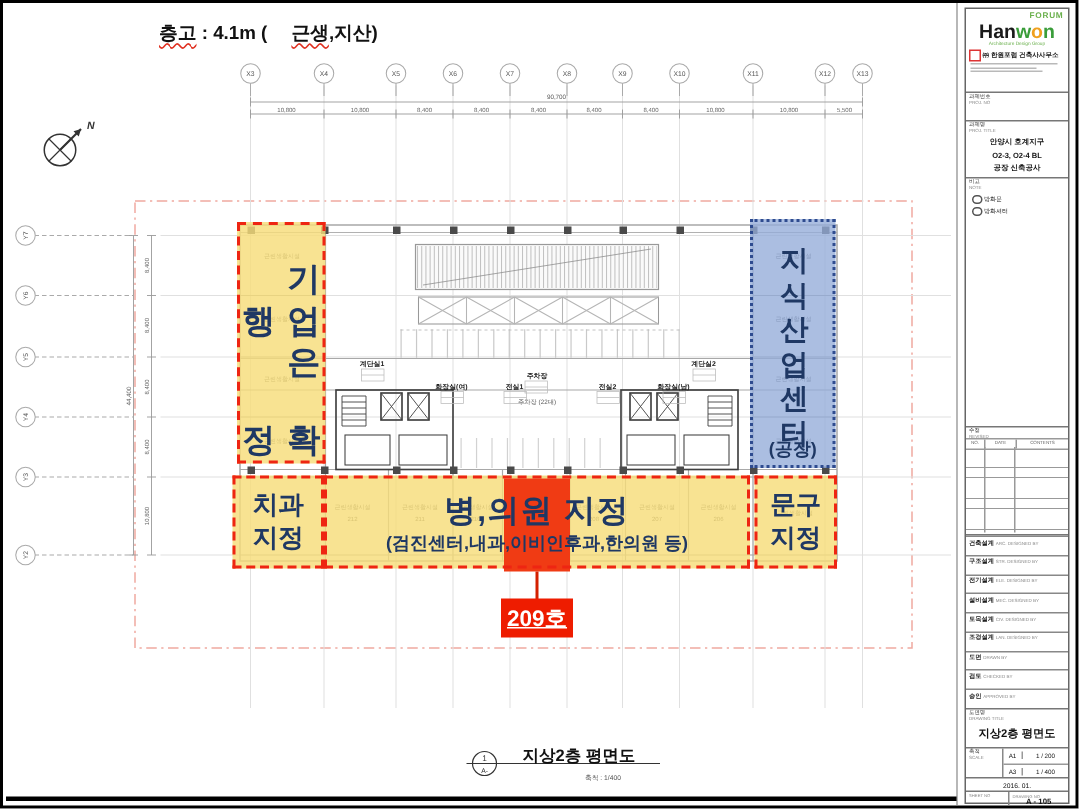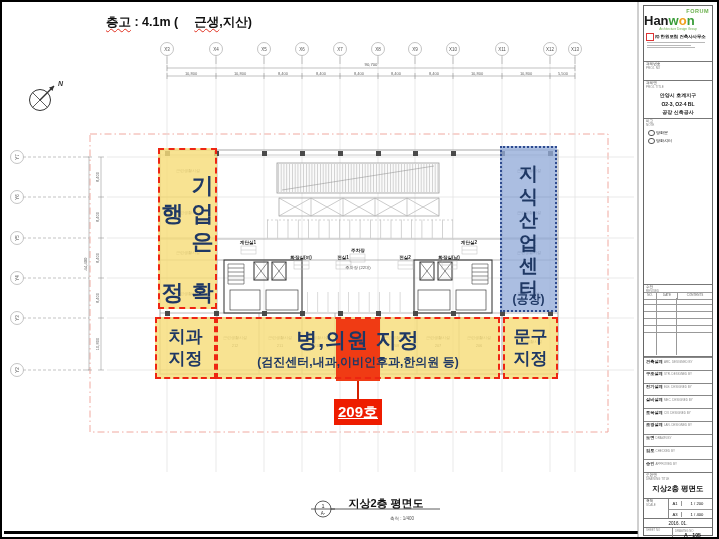--- a/index.html
+++ b/index.html
@@ -298,21 +298,21 @@
   </div>
 
   <div class="abs" style="left:355px;top:379px;width:2px;height:19px;background:#d42000;"></div>
   <div class="abs" style="left:332px;top:397px;width:48px;height:26px;background:#ee1c00;color:#fff;font-size:15px;font-weight:700;display:flex;align-items:center;justify-content:center;text-decoration:underline;">
     <span>209호</span>
   </div>
 
   <div id="tb" class="abs">
     <div class="tbsec" style="top:0;height:55px;border-top:none;">
       <div style="text-align:right;padding:2px 3px 0 0;color:#6ab04c;font-size:5.5px;font-weight:bold;letter-spacing:0.5px;">FORUM</div>
-      <div style="text-align:left;font-size:13px;font-weight:800;line-height:1;"><span style="color:#1a1a1a">Han</span><span style="color:#3a9d3a">w</span><span style="color:#f0a01e">o</span><span style="color:#3a9d3a">n</span></div>
+      <div style="text-align:center;font-size:13px;font-weight:800;line-height:1;"><span style="color:#1a1a1a">Han</span><span style="color:#3a9d3a">w</span><span style="color:#f0a01e">o</span><span style="color:#3a9d3a">n</span></div>
       <div style="text-align:center;color:#6ab04c;font-size:3.2px;">Architecture Design Group</div>
       <div style="display:flex;align-items:center;gap:1px;padding:1.5px 2px 0 2px;">
         <span style="display:inline-block;width:6px;height:6px;border:0.8px solid #d33;"></span>
         <span style="font-size:4.4px;font-weight:700;">㈜ 한원포럼 건축사사무소</span>
       </div>
       <div>
         <div class="grayline" style="width:58px;"></div>
           <div class="grayline" style="width:44px;"></div>
           <div class="grayline" style="width:48px;"></div>
       </div>

